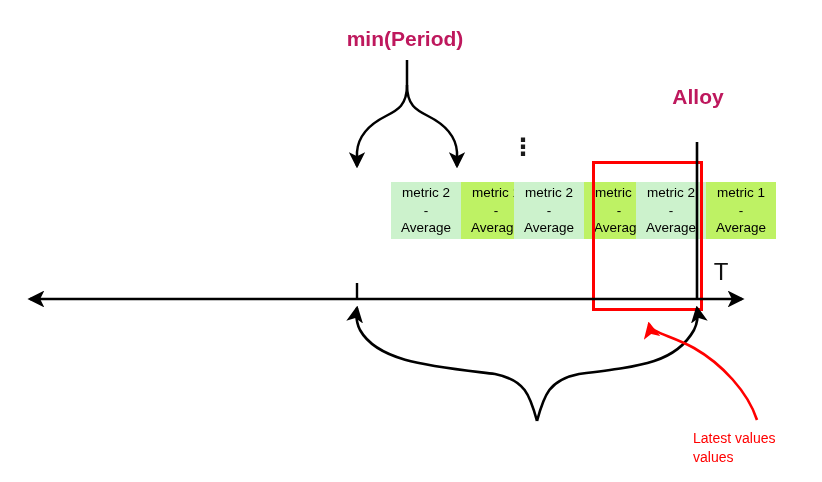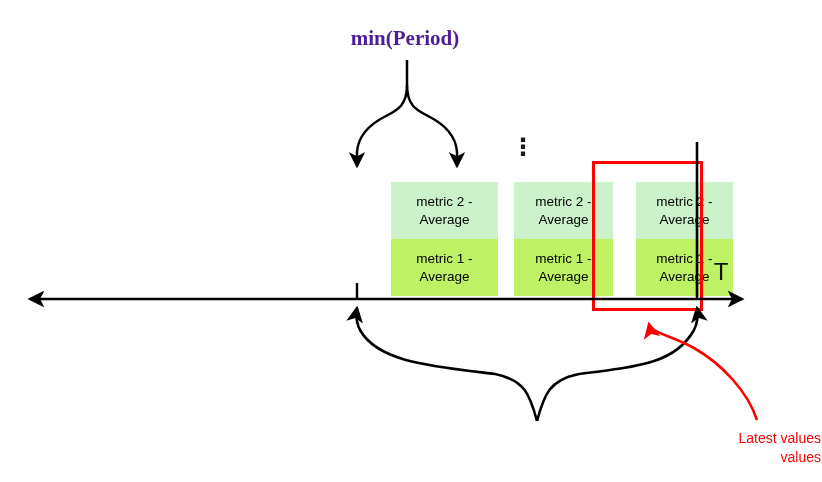--- a/index.html
+++ b/index.html
@@ -14,27 +14,26 @@
   svg.lines {
     position: absolute;
     left: 0; top: 0;
     width: 822px; height: 482px;
     z-index: 3;
     pointer-events: none;
   }
   .big-label {
     position: absolute;
     z-index: 4;
-    color: #4c1d95;
+    color: #be185d;
     font-size: 21px;
     font-weight: 700;
     text-align: center;
     line-height: 1.22;
     white-space: nowrap;
-    font-family: Liberation Serif, serif;
   }
   .min-period { left: 330px; top: 26px;  width: 150px; }
   .max-period { left: 461px; top: 437px; width: 150px; }
   .scrape-time { left: 613px; top: 84px; width: 170px; white-space: normal; }
   .scrape-time span { display: block; }
   .t-label {
     position: absolute;
     left: 704px; top: 258px;
     width: 34px;
     z-index: 4;
@@ -52,21 +51,21 @@
     font-size: 24px;
     font-weight: 700;
     text-align: center;
     line-height: 1.1;
   }
   .group {
     position: absolute;
     top: 182px;
     z-index: 1;
     display: flex;
-    flex-direction: column;
+    flex-direction: row;
     padding-left: 36px;
   }
   .group-1 { left: 355px; width: 107px; }
   .group-2 { left: 478px; width: 99px;  }
   .group-3 { left: 600px; width: 97px;  }
   .cell {
     height: 57px;
     display: flex;
     align-items: center;
     justify-content: center;
@@ -88,21 +87,21 @@
     z-index: 2;
     background: transparent;
   }
   .latest-label {
     position: absolute;
     left: 693px; top: 429px;
     width: 128px;
     z-index: 4;
     color: #ff0000;
     font-size: 14px;
-    text-align: right;
+    text-align: left;
     line-height: 1.35;
   }
   .latest-label span { display: block; }
 </style>
 </head>
 <body>
 
 <div class="canvas">
 
   <div class="group group-1">
@@ -143,20 +142,21 @@
 
     <path d="M537,421 C530,395 525,380 495,374 C430,366 378,362 360,330 C356,322 356,314 357,308" fill="none" stroke="#000" stroke-width="2.6" marker-end="url(#arrowBlack)"></path>
     <path d="M537,421 C544,395 549,380 579,374 C644,366 676,362 694,330 C698,322 698,314 697,308" fill="none" stroke="#000" stroke-width="2.6" marker-end="url(#arrowBlack)"></path>
 
     <path d="M757,420 C748,392 722,364 694,348 C670,335 651,333 649,324" fill="none" stroke="#ff0000" stroke-width="2.6" marker-end="url(#arrowRed)"></path>
   </svg>
 
   <div class="big-label min-period">min(Period)</div>
 
   <div class="big-label scrape-time">
+    <span>Alloy</span>
   </div>
 
   <div class="ellipsis">⋮</div>
 
   <div class="t-label">T</div>
 
   <div class="latest-label">
     <span>Latest values</span>
     <span>values</span>
   </div>

